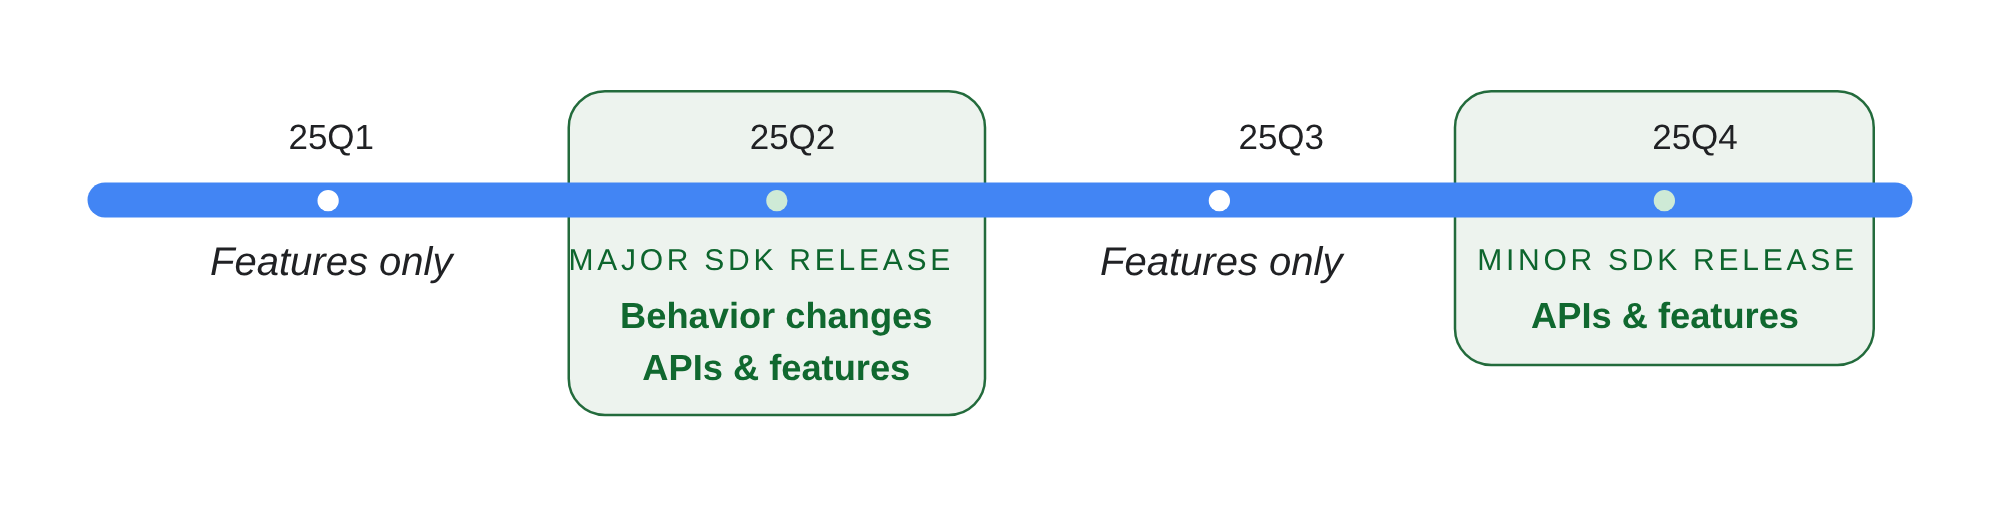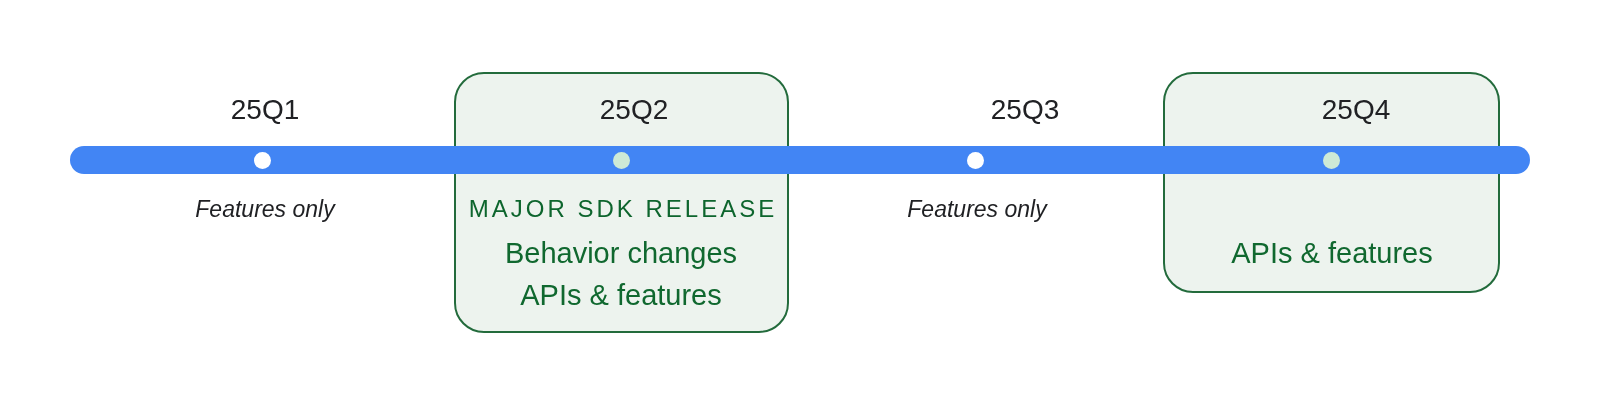--- a/index.html
+++ b/index.html
@@ -75,21 +75,21 @@
   .label-q2{left:634px;}
   .label-q3{left:977px;margin-left:48px;}
   .label-q4{left:1332px;margin-left:24px;}
 
   
   .quarter-note{
     position:absolute;
     top:193px;
     transform:translateX(-50%);
     line-height:32px;
-    font-size:23px;
+    font-size:32px;
     font-style:italic;
     font-weight:500;
     color:var(--text-dark);
     white-space:nowrap;
     z-index:2;
   }
   .note-q1{left:265px;}
   .note-q3{left:977px;}
 
   
@@ -98,36 +98,36 @@
     top:195px;
     transform:translateX(-50%);
     line-height:28px;
     font-size:24px;
     font-weight:500;
     letter-spacing:3px;
     color:var(--text-green-title);
     white-space:nowrap;
     z-index:2;
   }
-  .title-q2{left:623px;}
+  .title-q2{left:609px;}
   .title-q4{left:1334px;}
 
   .release-items{
     position:absolute;
     top:232px;
     transform:translateX(-50%);
     text-align:center;
     z-index:2;
   }
   .items-q2{left:621px;}
   .items-q4{left:1332px;}
   .release-item{
     line-height:42px;
     font-size:29px;
-    font-weight:400;
+    font-weight:700;
     color:var(--text-green-item);
     white-space:nowrap;
   }
 </style>
 </head>
 <body>
 
 <div class="canvas">
 
   <div class="release-box q2"></div>
@@ -147,17 +147,18 @@
 
   <div class="quarter-note note-q1">Features only</div>
   <div class="quarter-note note-q3">Features only</div>
 
   <div class="release-title title-q2">MAJOR SDK RELEASE</div>
   <div class="release-items items-q2">
     <div class="release-item">Behavior changes</div>
     <div class="release-item">APIs &amp; features</div>
   </div>
 
+  <div class="release-title title-q4">MINOR SDK RELEASE</div>
   <div class="release-items items-q4">
     <div class="release-item">APIs &amp; features</div>
   </div>
 
 </div>
 
 </body></html>

